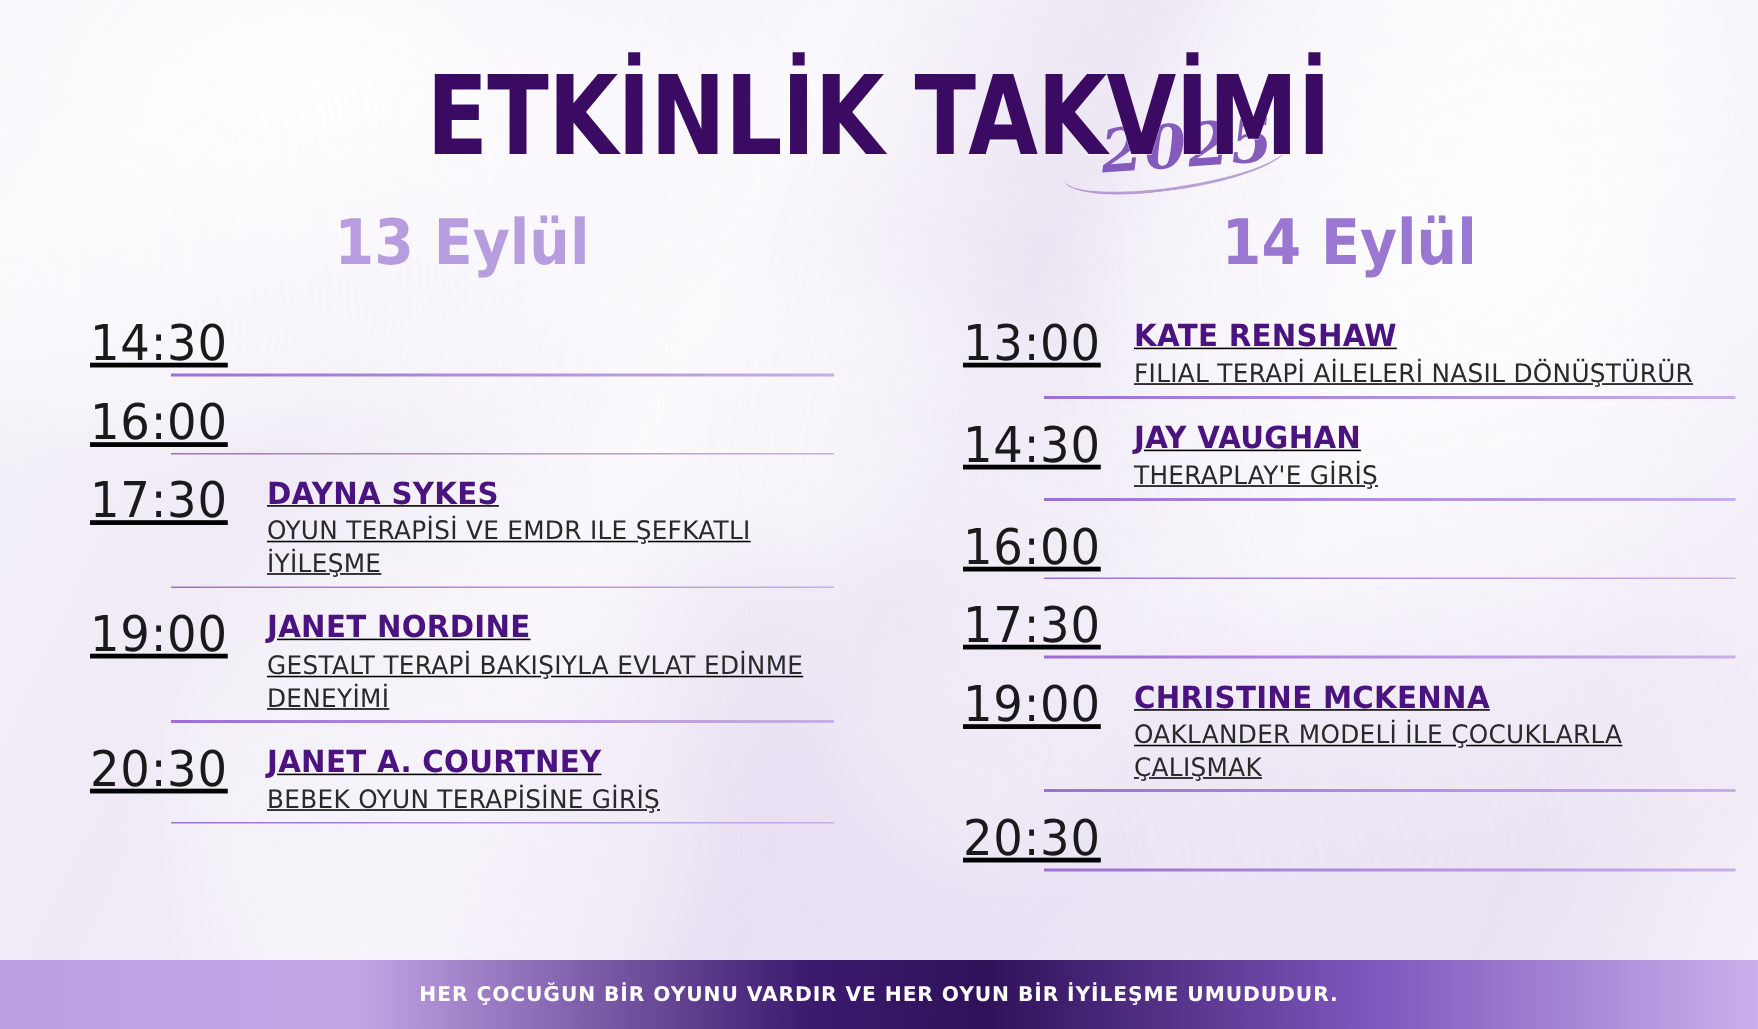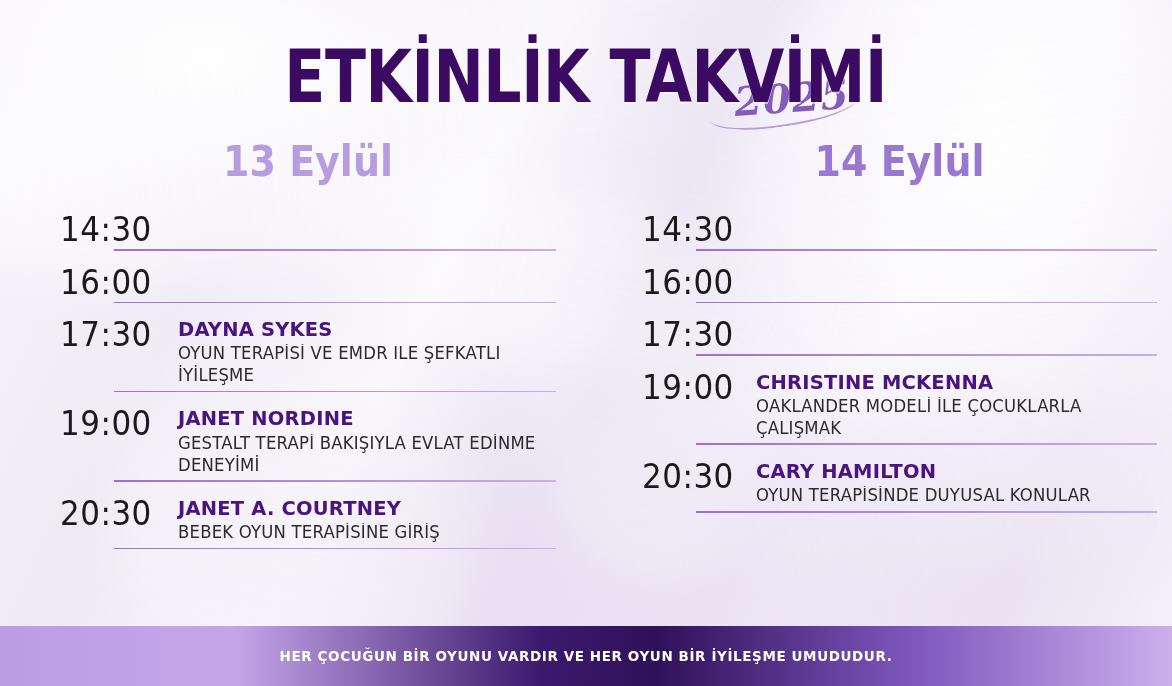--- a/index.html
+++ b/index.html
@@ -115,20 +115,21 @@
   }
   .col-right .day-heading { color: #9a77d0; }
 
   .event {
     display: flex;
     align-items: flex-start;
     gap: 14px;
     padding-bottom: 6px;
     margin-bottom: 12px;
     position: relative;
+    text-decoration: underline;
   }
   .event::after {
     content: "";
     position: absolute;
     left: 54px;
     right: 0;
     bottom: 0;
     height: 1.5px;
     background: linear-gradient(90deg, #9d6fd4, #c9aee8);
   }
@@ -165,21 +166,21 @@
     line-height: 1.3;
     margin-top: 2px;
     transform: scaleY(1.03);
     transform-origin: left top;
   }
 
   .footer {
     position: absolute;
     left: 0; bottom: 0;
     width: 100%;
-    height: 60px;
+    height: 46px;
     background: linear-gradient(90deg, #bb9de4 0%, #c4a6e8 20%, #3c1a6e 46%, #2f1159 56%, #7f57bd 78%, #cbb0ec 100%);
     display: flex;
     align-items: center;
     justify-content: center;
     z-index: 6;
     margin-top: 28px;
   }
   .footer-text {
     font-family: "DejaVu Sans", sans-serif;
     font-weight: 700;
@@ -241,47 +242,54 @@
         <div class="ev-text">
           <div class="speaker">JANET A. COURTNEY</div>
           <div class="topic">BEBEK OYUN TERAPİSİNE GİRİŞ</div>
         </div>
       </div>
     </div>
 
     <div class="col col-right">
       <div class="day-heading">14 Eylül</div>
 
+      <div class="event">
+        <div class="time">13:00</div>
+        <div class="ev-text">
+          <div class="speaker">KATE RENSHAW</div>
+          <div class="topic">FILIAL TERAPİ AİLELERİ NASIL DÖNÜŞTÜRÜR</div>
+        </div>
+      </div>
 
       <div class="event">
         <div class="time">14:30</div>
+        <div class="ev-text">
+          <div class="speaker">JAY VAUGHAN</div>
+          <div class="topic">THERAPLAY'E GİRİŞ</div>
+        </div>
       </div>
 
       <div class="event">
         <div class="time">16:00</div>
       </div>
 
       <div class="event">
         <div class="time">17:30</div>
       </div>
 
       <div class="event">
         <div class="time">19:00</div>
         <div class="ev-text">
           <div class="speaker">CHRISTINE MCKENNA</div>
           <div class="topic">OAKLANDER MODELİ İLE ÇOCUKLARLA ÇALIŞMAK</div>
         </div>
       </div>
 
       <div class="event">
         <div class="time">20:30</div>
-        <div class="ev-text">
-          <div class="speaker">CARY HAMILTON</div>
-          <div class="topic">OYUN TERAPİSİNDE DUYUSAL KONULAR</div>
-        </div>
       </div>
     </div>
 
   </div>
 
   <div class="footer">
     <div class="footer-text">HER ÇOCUĞUN BİR OYUNU VARDIR VE HER OYUN BİR İYİLEŞME UMUDUDUR.</div>
   </div>
 
 </div>

